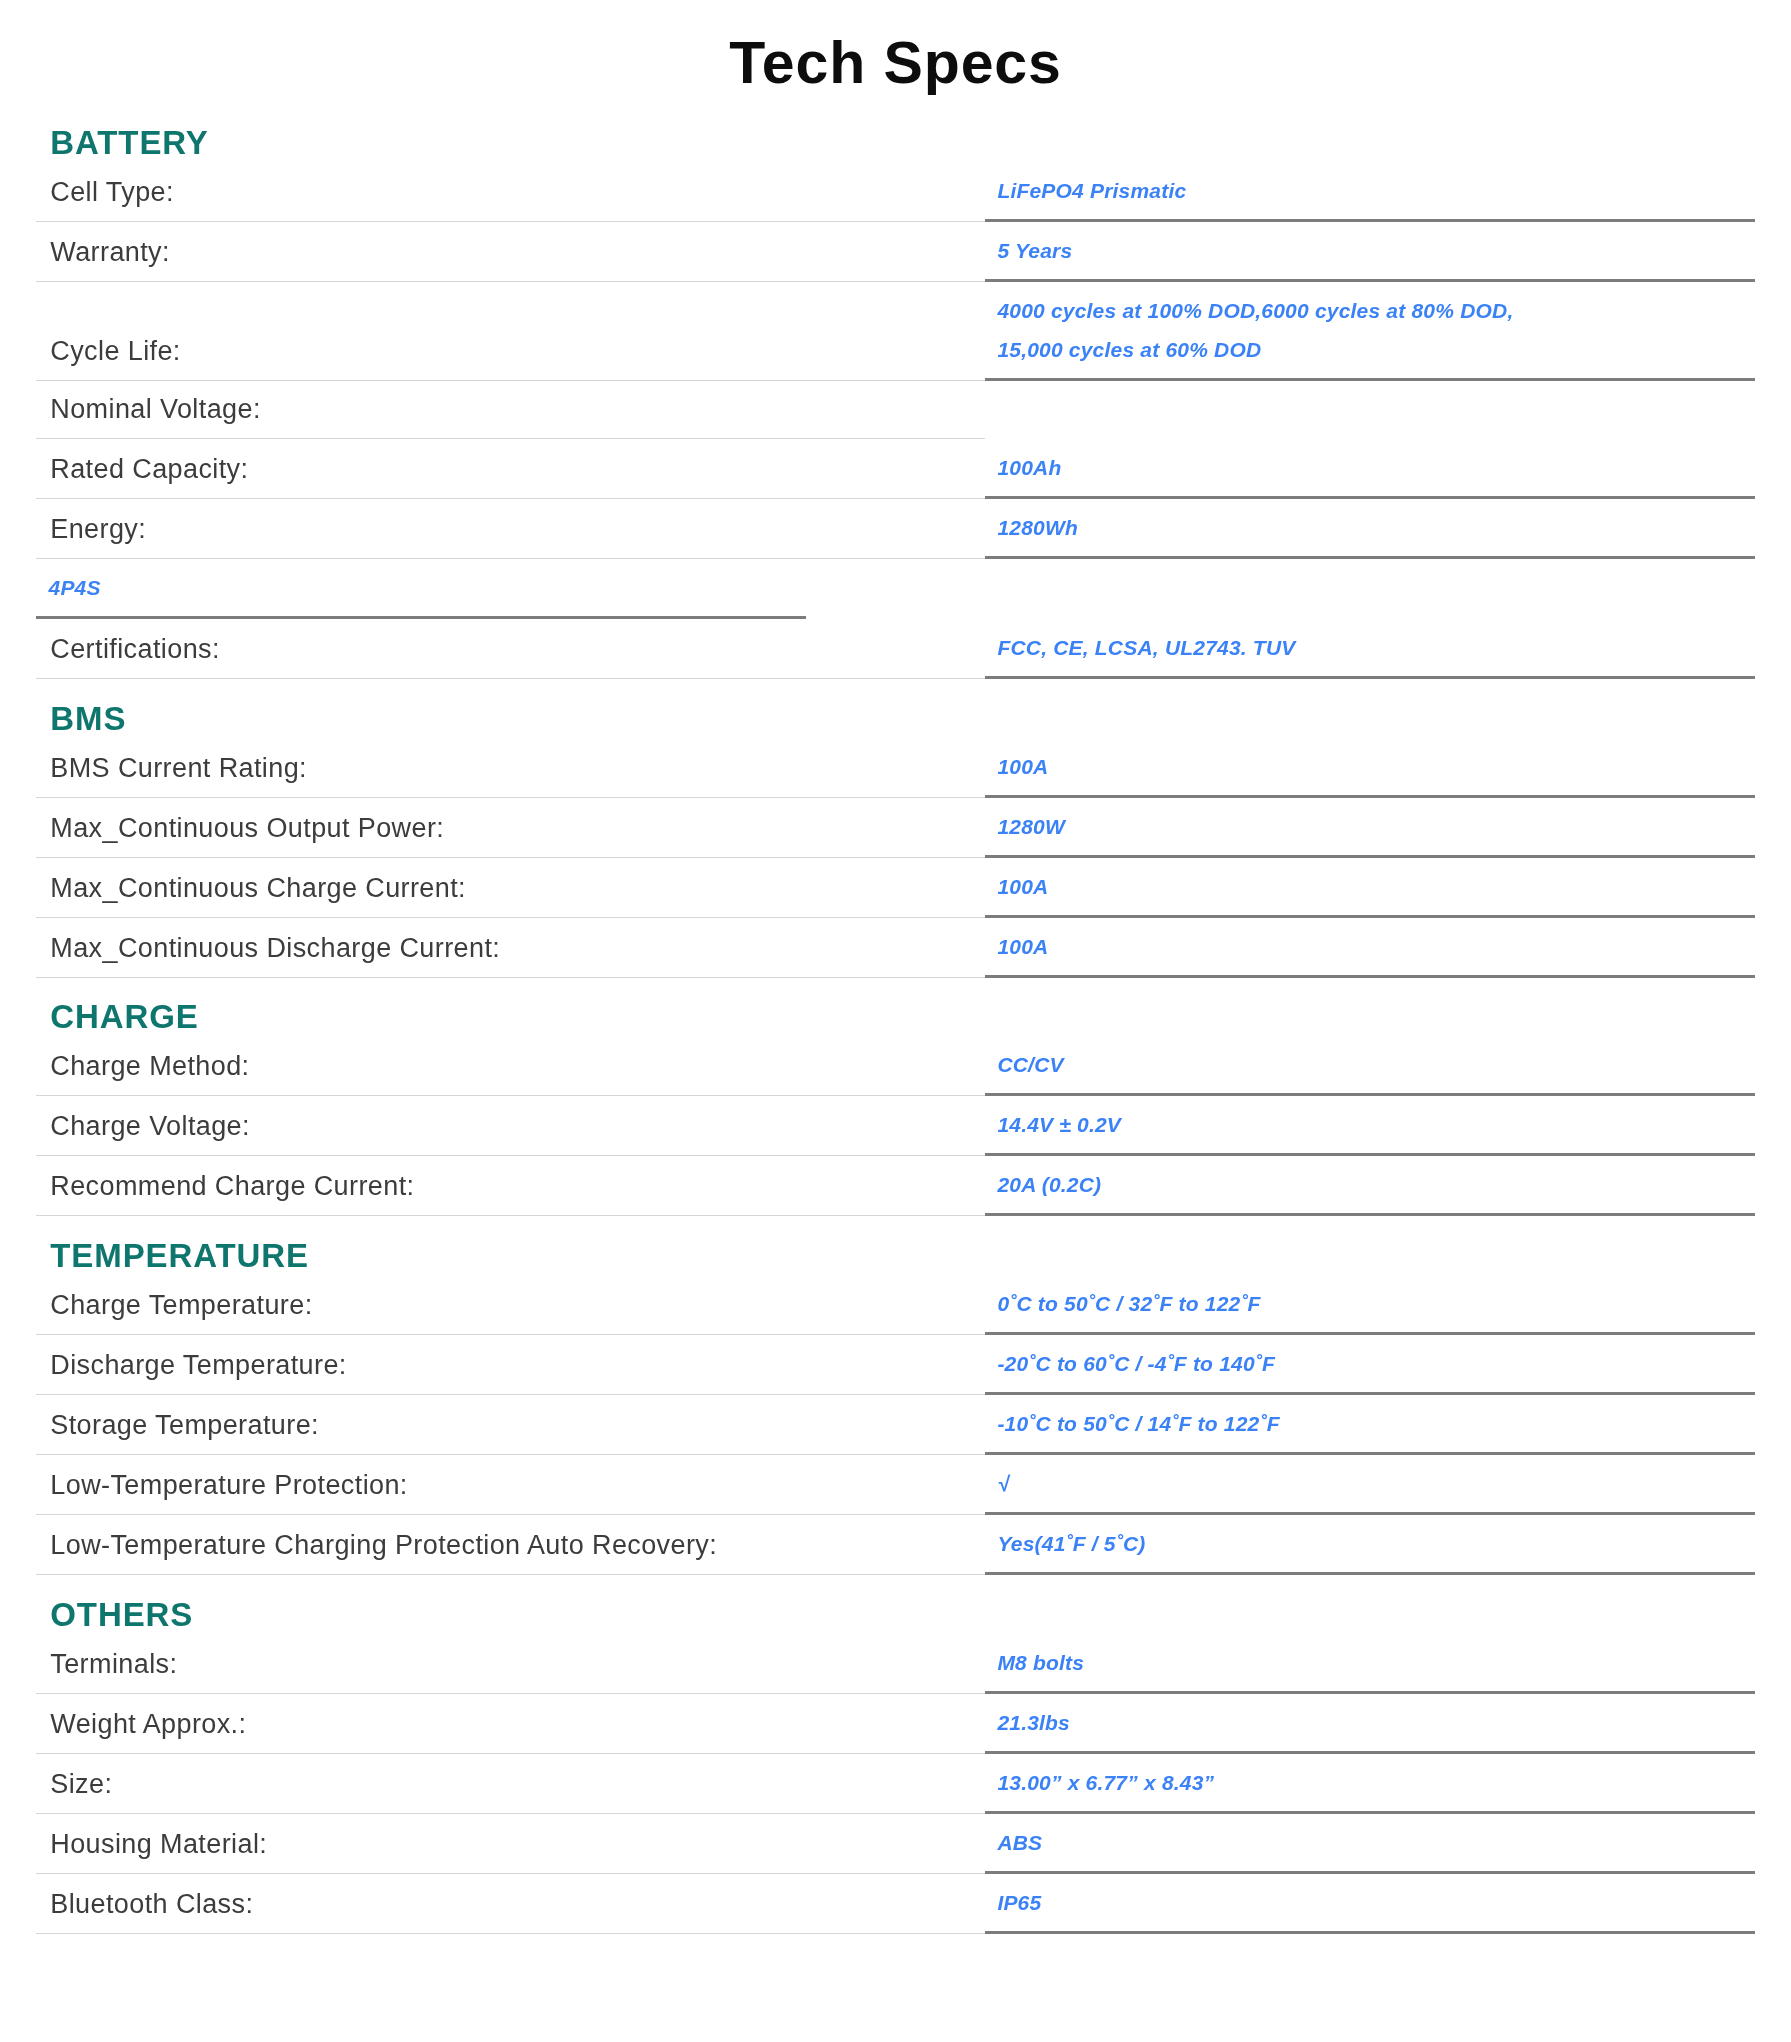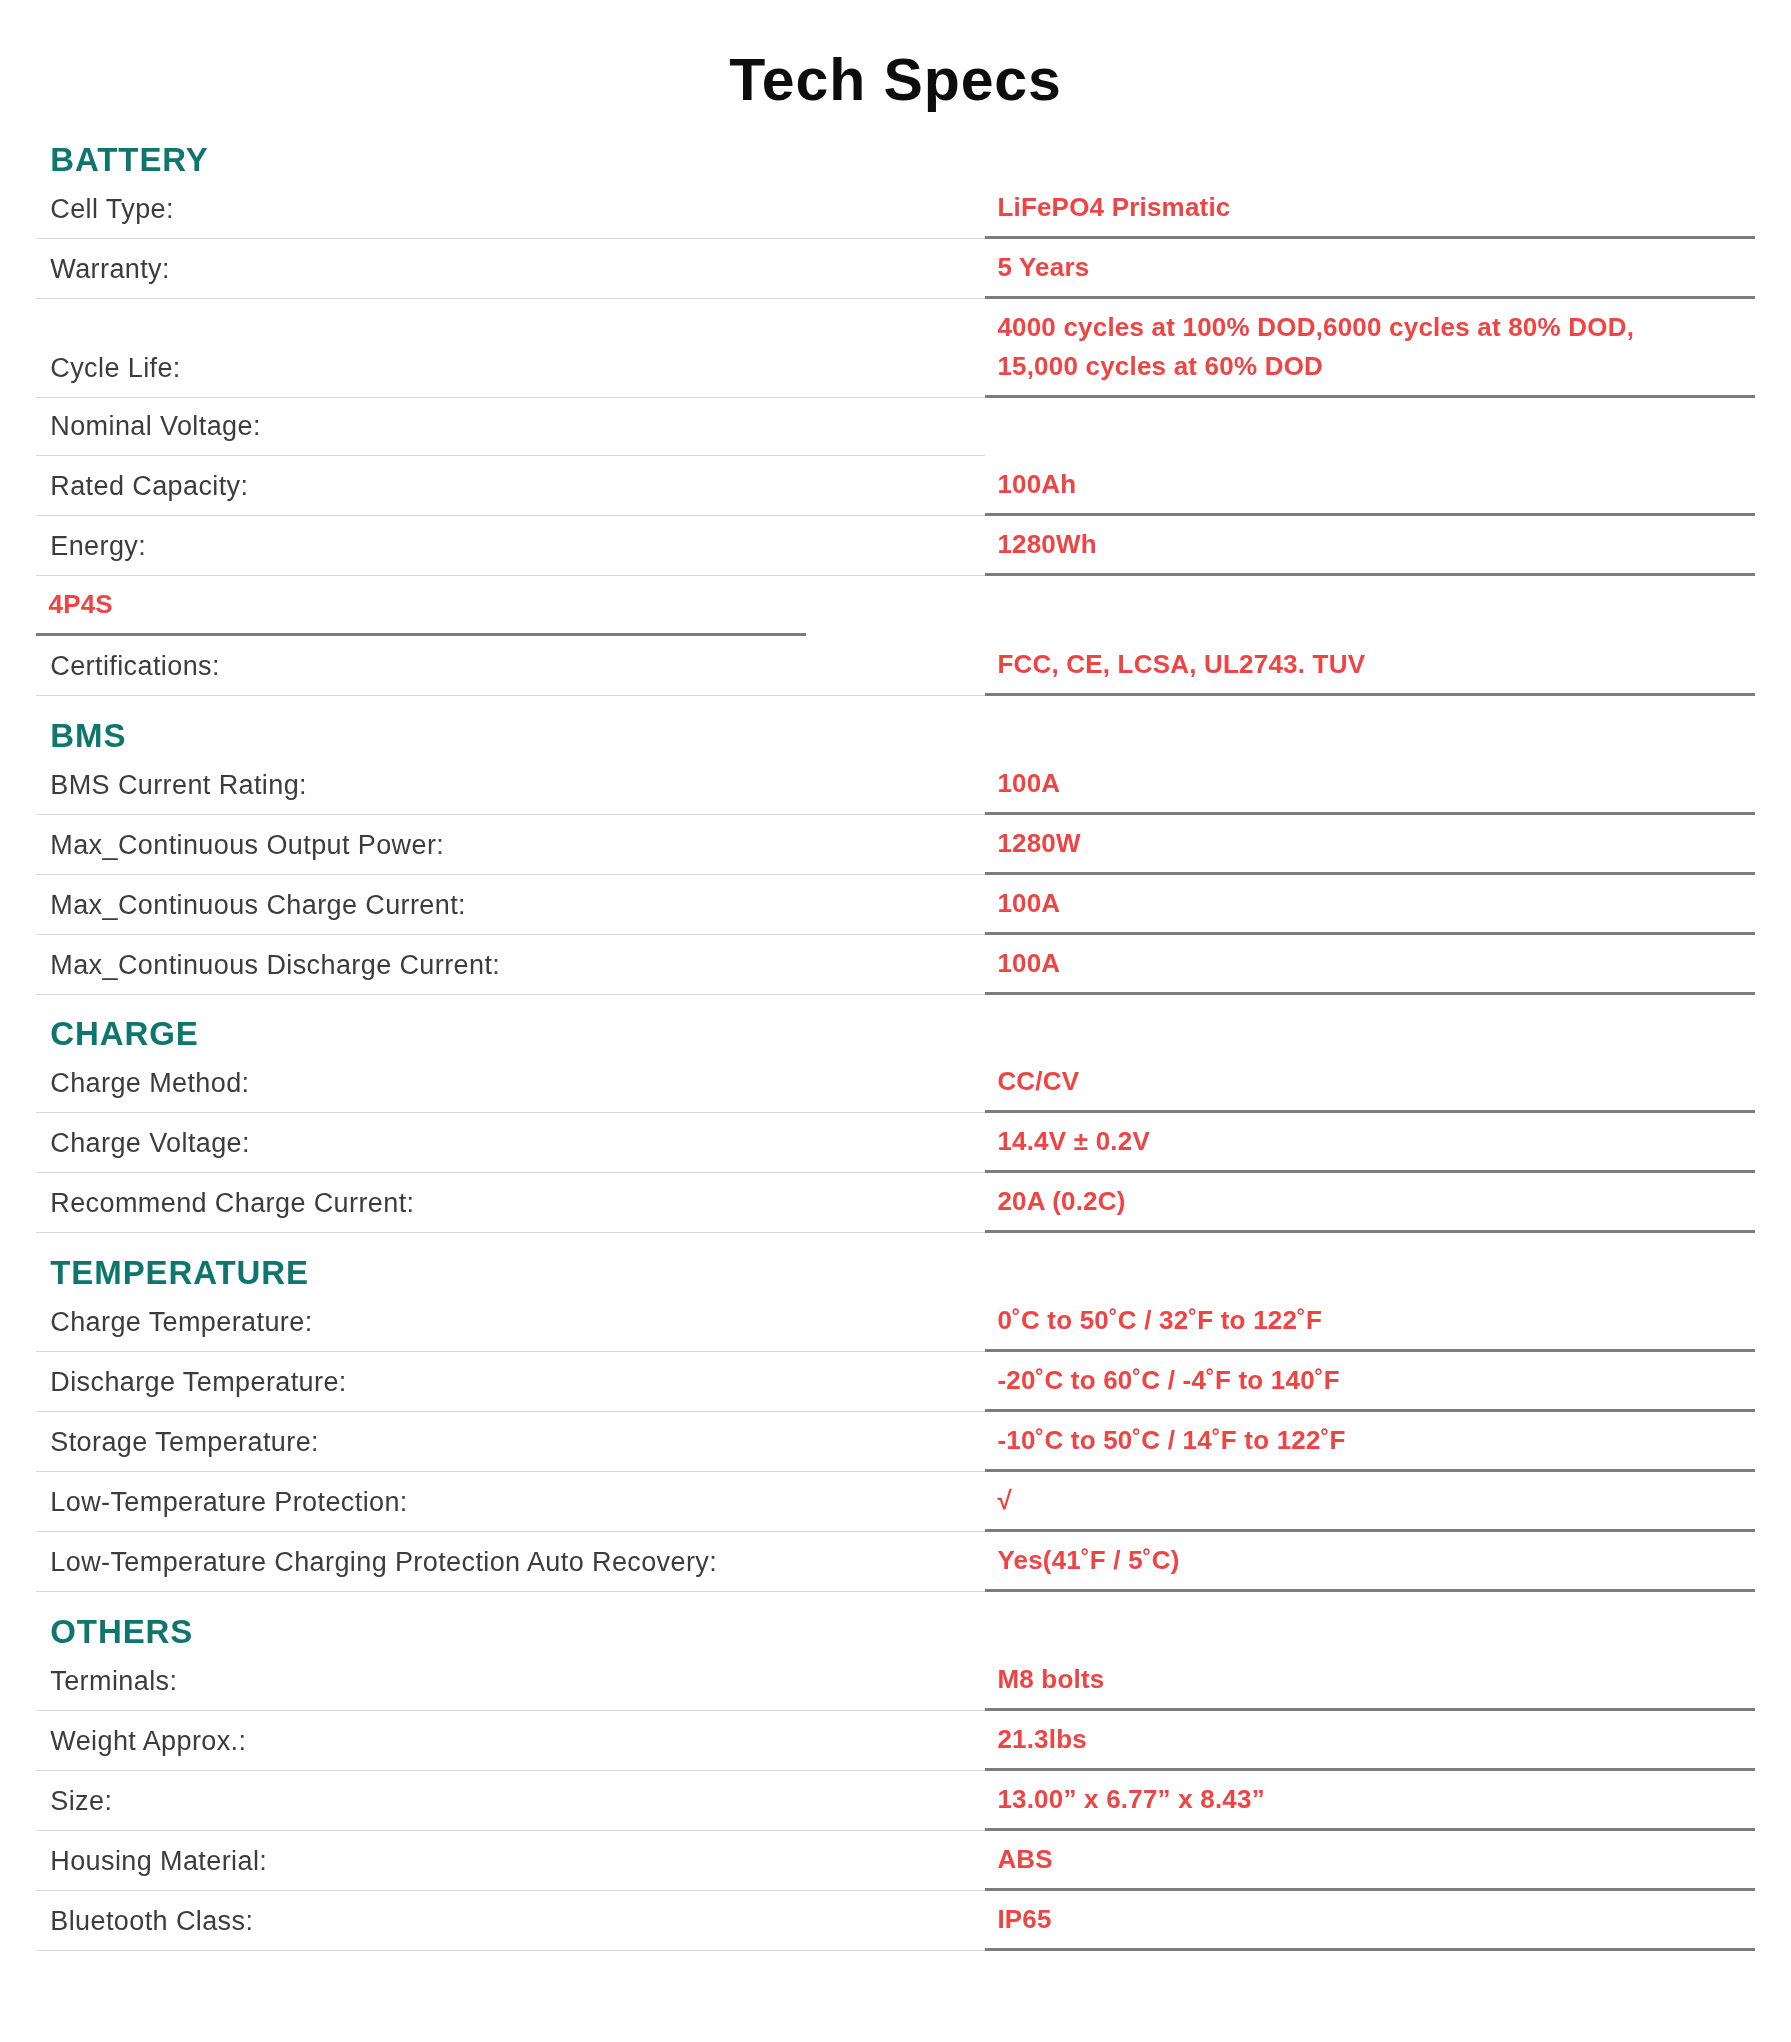--- a/index.html
+++ b/index.html
@@ -5,21 +5,21 @@
   * { margin: 0; padding: 0; box-sizing: border-box; }
   html, body { background: #ffffff; }
   body {
     width: 1791px;
     min-height: 2043px;
     font-family: "Liberation Sans", sans-serif;
     color: #161616;
   }
   .container {
     margin: 0 36px;
-    padding-top: 47px;
+    padding-top: 30px;
   }
   .page-title {
     font-size: 59px;
     line-height: 66px;
     font-weight: 800;
     letter-spacing: 0.9px;
     text-align: center;
     color: #0d0d0d;
   }
   .section-heading {
@@ -47,28 +47,29 @@
     letter-spacing: 0.4px;
     color: #3c3c3c;
     display: flex;
     flex-direction: column;
     justify-content: center;
   }
   .spec-value {
     width: 44.8%;
     padding: 9px 18px 9px 12.5px;
     border-bottom: 3.6px solid #7c7c7c;
-    font-size: 26px;
+    font-size: 21px;
     line-height: 39px;
     font-weight: 700;
     letter-spacing: 0.2px;
-    color: #ef4444;
+    color: #3b82f6;
     display: flex;
     flex-direction: column;
     justify-content: center;
+    font-style: italic;
   }
   .value-line { line-height: 39px; }
 </style>
 </head>
 <body>
 
 <div class="container">
   <h1 class="page-title">Tech Specs</h1>
 
   <main>

